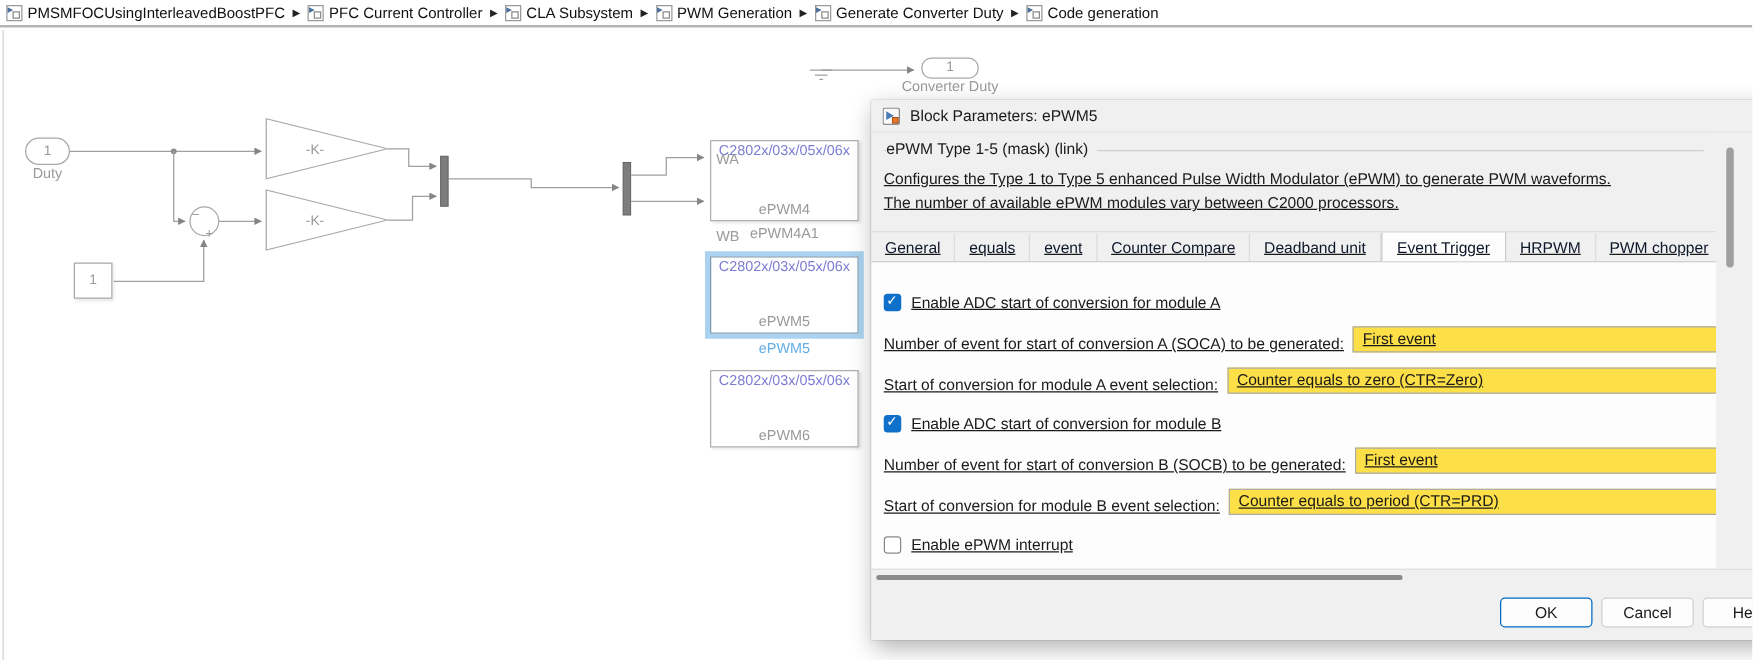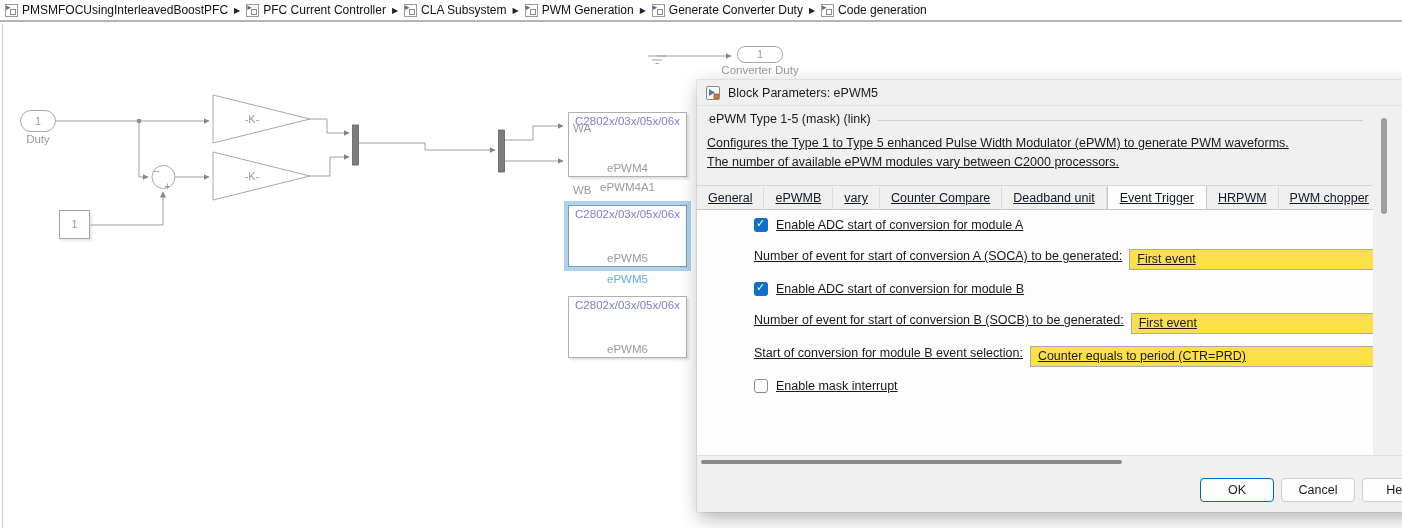--- a/index.html
+++ b/index.html
@@ -54,21 +54,21 @@
   .mask-group { position:relative; border-top:1px solid #cfcfcf; margin-top:0; }
   .mask-legend { position:absolute; top:-9px; left:2px; background:#f0f0f0; padding-right:7px; font-size:12.5px; }
   .mask-desc { padding-top:13px; line-height:1.55; font-size:12.5px; }
 
   .tabs { height:24px; flex:none; display:flex; align-items:flex-end; background:#f0f0f0;
           border-bottom:1px solid #c8c8c8; overflow:hidden; white-space:nowrap; }
   .tab { padding:4px 11px 4px; border-right:1px solid #dcdcdc; color:#0f172a; flex:none; }
   .tab.active { background:#fdfdfd; border:1px solid #c8c8c8; border-bottom:none; margin-bottom:-1px; padding:5px 12px 5px; }
 
   .content { flex:1; background:#fdfdfd; padding:8px 0 0 10px; overflow:hidden; }
-  .row { display:flex; align-items:flex-start;margin-left:47px; }
+  .row { display:flex; align-items:flex-end; }
   .row-cb { height:31px; gap:8px; }
   .row-field { height:33px; gap:7px; margin-right:-2px; }
   .cb { width:14px; height:14px; flex:none; border-radius:3px; position:relative; }
   .cb.on { background:#0e70c8; }
   .cb.on::after { content:"✓"; position:absolute; left:2px; top:-1px; color:#fff; font-size:11px; }
   .cb.off { background:#fff; border:1px solid #8a8a8a; }
   .fld { flex:1; height:21px; line-height:19px; border:1px solid #ababab; background:#fde047;
          padding:0 7px; white-space:nowrap; overflow:hidden; min-width:40px; }
 
   .footer { height:57px; flex:none; background:#f0f0f0; position:relative; border-top:1px solid #e0e0e0; }
@@ -201,53 +201,57 @@
             <span class="mask-legend">ePWM Type 1-5 (mask) (link)</span>
             <div class="mask-desc">
               <div>Configures the Type 1 to Type 5 enhanced Pulse Width Modulator (ePWM) to generate PWM waveforms.</div>
               <div>The number of available ePWM modules vary between C2000 processors.</div>
             </div>
           </div>
         </div>
 
         <div class="tabs">
           <span class="tab">General</span>
-          <span class="tab">ePWMB</span>
-          <span class="tab">vary</span>
+          <span class="tab">equals</span>
+          <span class="tab">event</span>
           <span class="tab">Counter Compare</span>
           <span class="tab">Deadband unit</span>
           <span class="tab active">Event Trigger</span>
           <span class="tab">HRPWM</span>
           <span class="tab">PWM chopper</span>
         </div>
 
         <div class="content">
           <div class="row row-cb">
             <span class="cb on"></span>
             <span>Enable ADC start of conversion for module A</span>
           </div>
           <div class="row row-field">
             <span>Number of event for start of conversion A (SOCA) to be generated:</span>
             <span class="fld">First event</span>
           </div>
+          <div class="row row-field">
+            <span>Start of conversion for module A event selection:</span>
+            <span class="fld">Counter equals to zero (CTR=Zero)</span>
+          </div>
           <div class="row row-cb">
             <span class="cb on"></span>
             <span>Enable ADC start of conversion for module B</span>
           </div>
           <div class="row row-field">
             <span>Number of event for start of conversion B (SOCB) to be generated:</span>
             <span class="fld">First event</span>
           </div>
           <div class="row row-field">
             <span>Start of conversion for module B event selection:</span>
             <span class="fld">Counter equals to period (CTR=PRD)</span>
           </div>
           <div class="row row-cb">
             <span class="cb off"></span>
-            <span>Enable mask interrupt</span>
+            <span>Enable ePWM interrupt</span>
           </div>
         </div>
       </div>
 
       <div class="dlg-gutter">
         <div class="vthumb"></div>
       </div>
     </div>
 
     <div class="footer">

